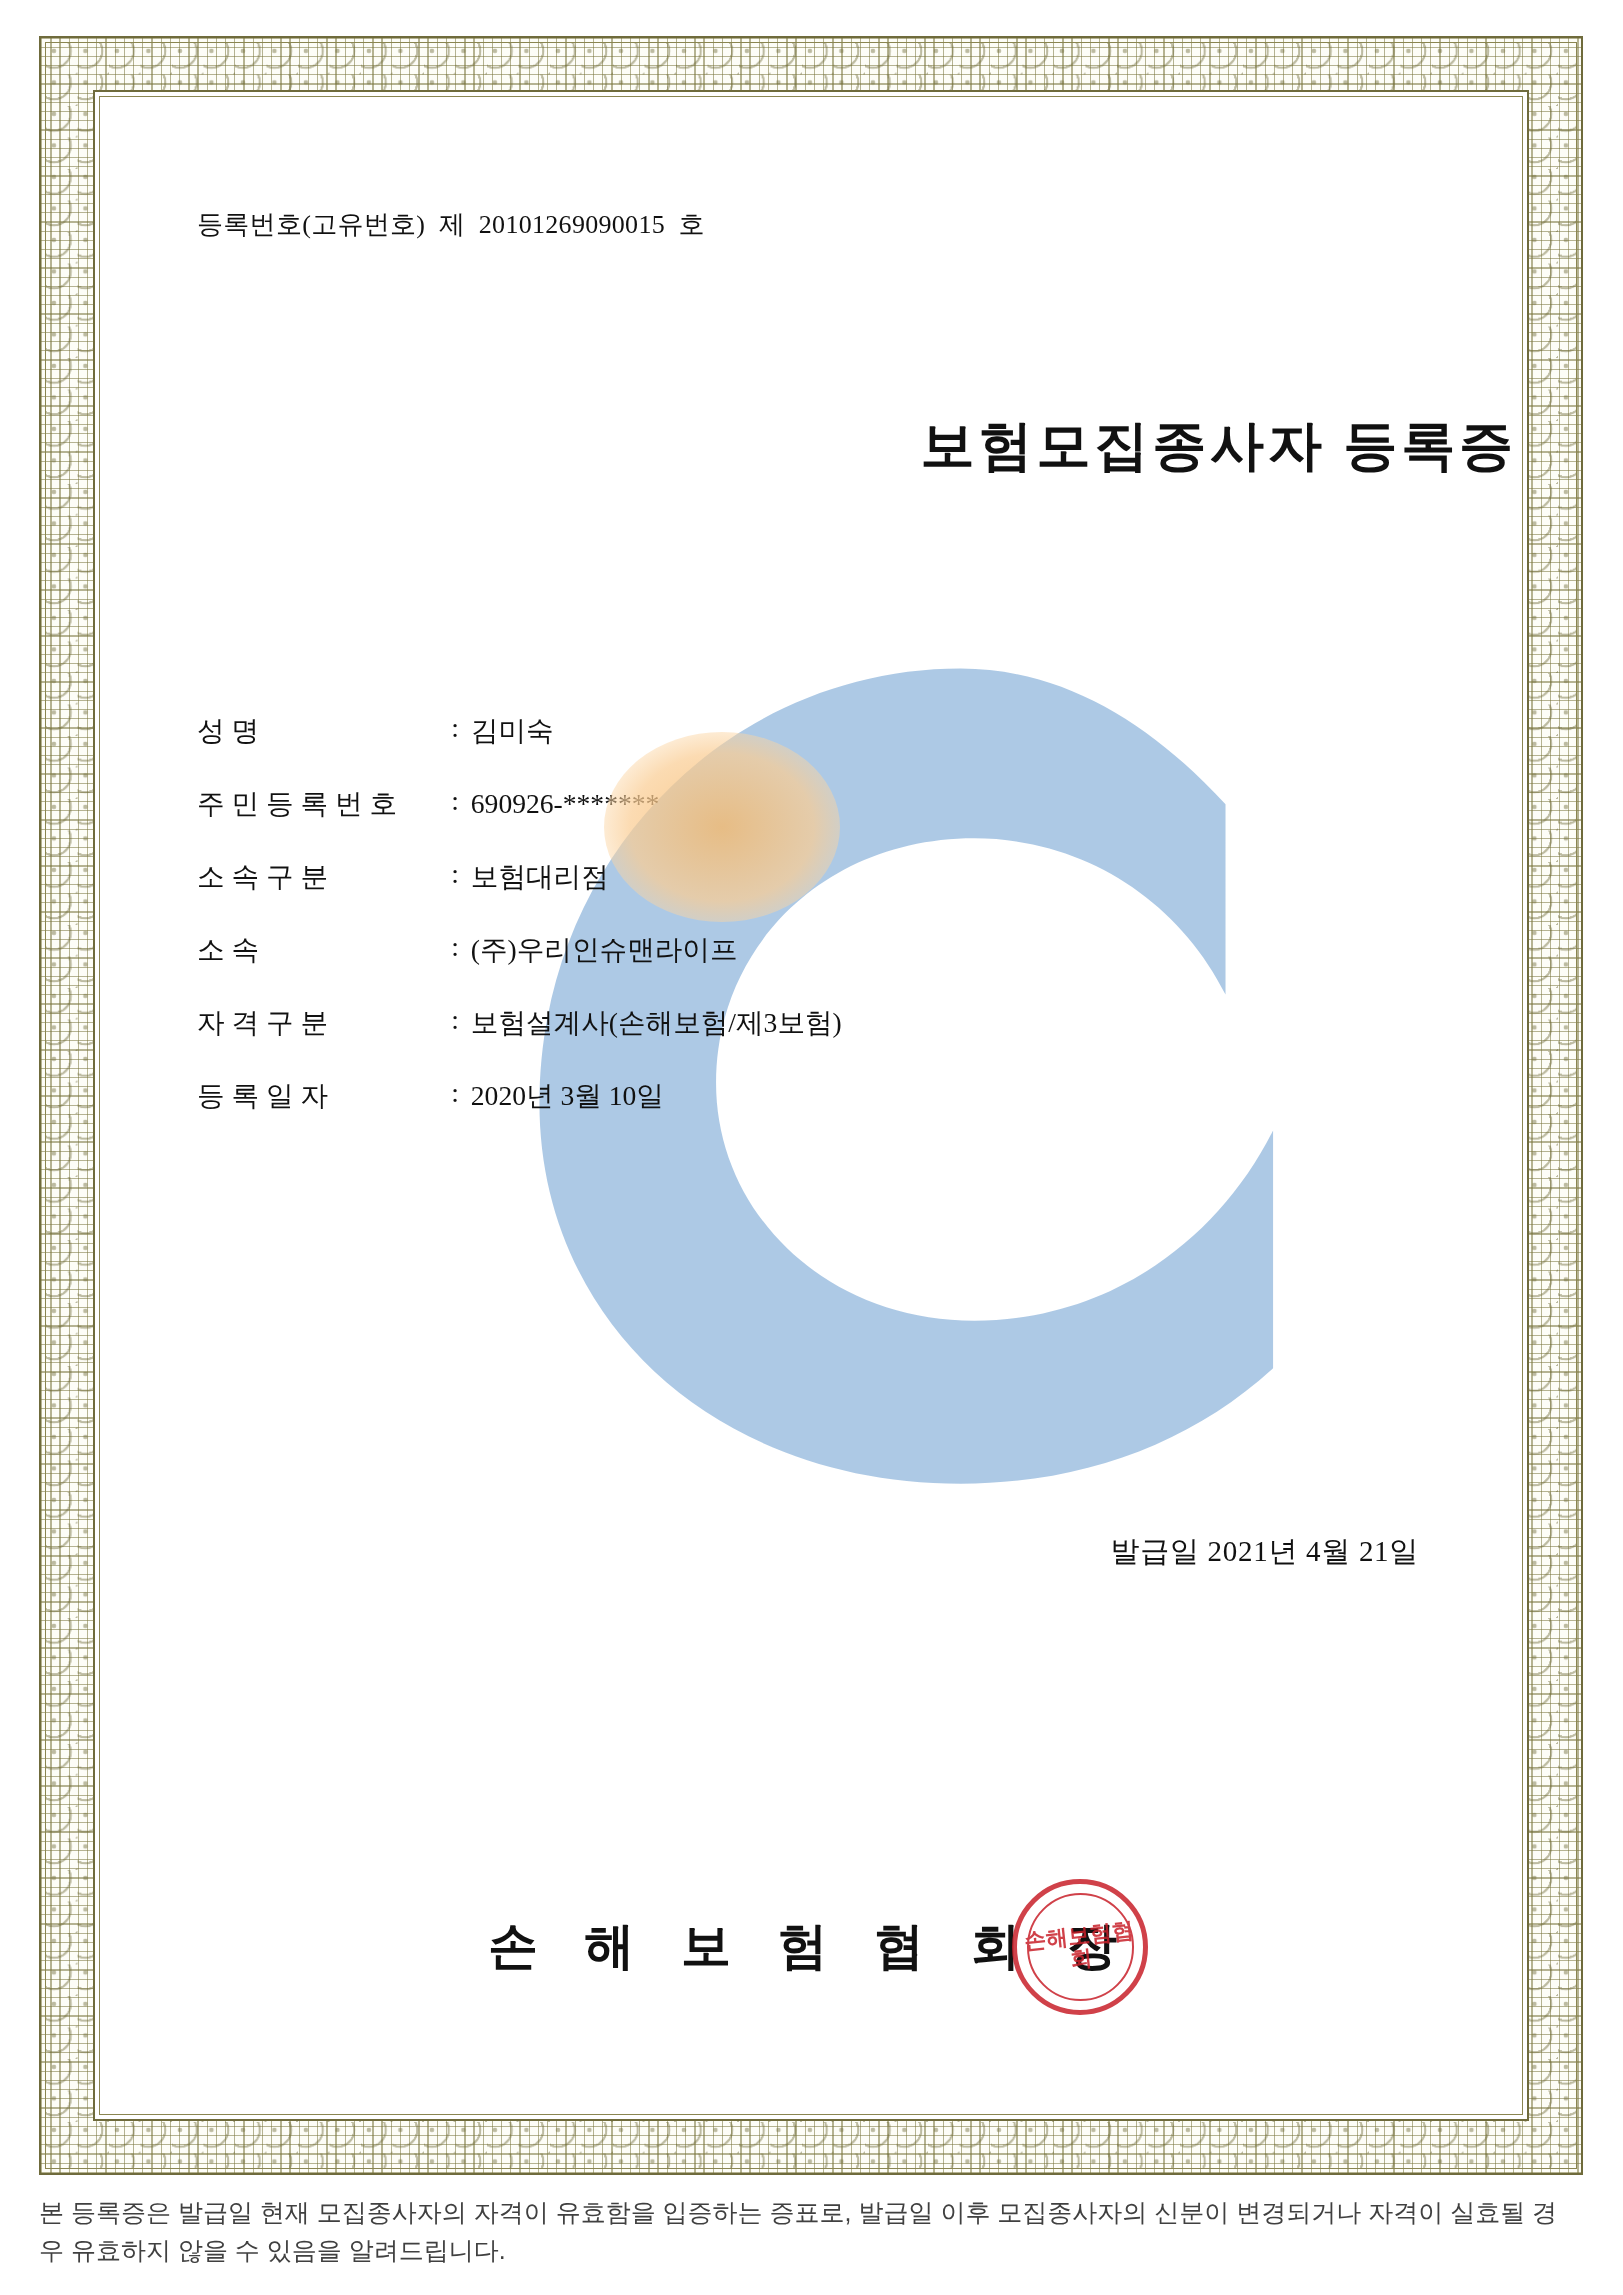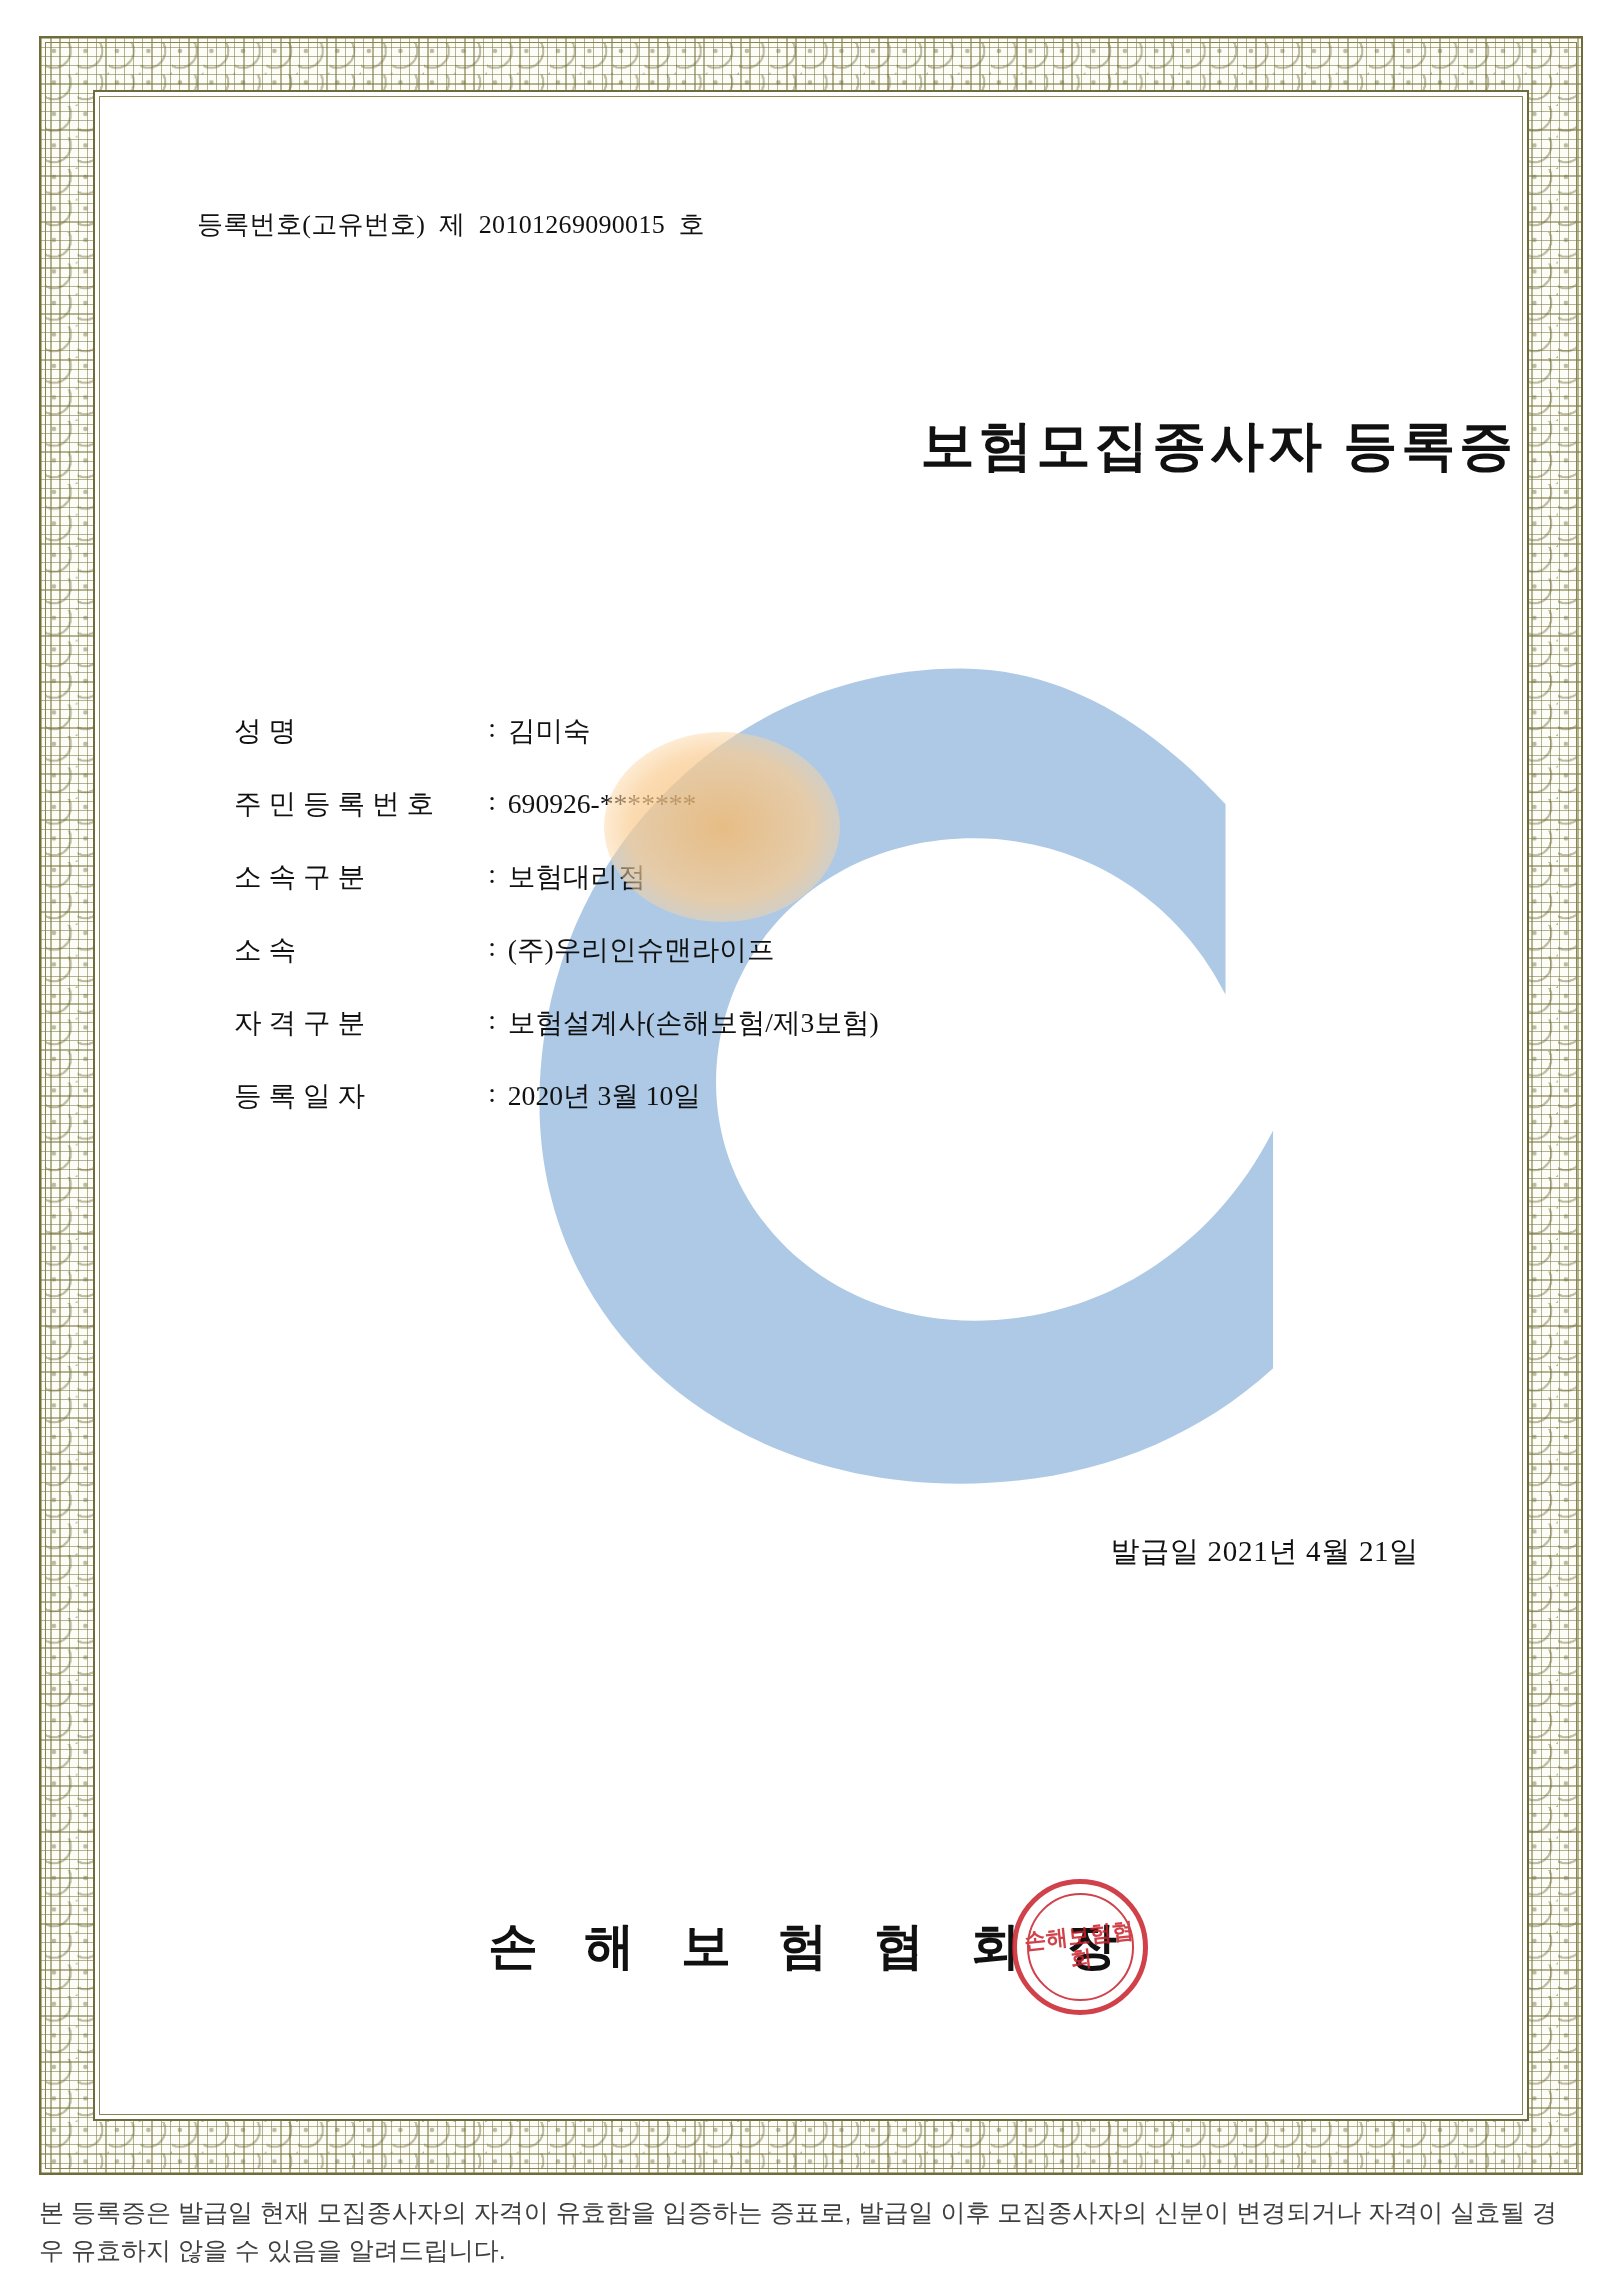--- a/index.html
+++ b/index.html
@@ -129,21 +129,20 @@
     display: flex;
     align-items: baseline;
     height: 73px;
     font-size: 27.6px;
   }
   .field-label {
     width: 262px;
     display: flex;
     justify-content: space-between;
     letter-spacing: 0;
-    margin-left: 37px;
   }
   .field-label .lbl-text {
     display: flex;
     justify-content: space-between;
     width: 223px;
   }
   .field-label .colon { width: 26px; text-align: right; }
   .field-value {
     padding-left: 11.8px;
     font-size: 27.6px;

